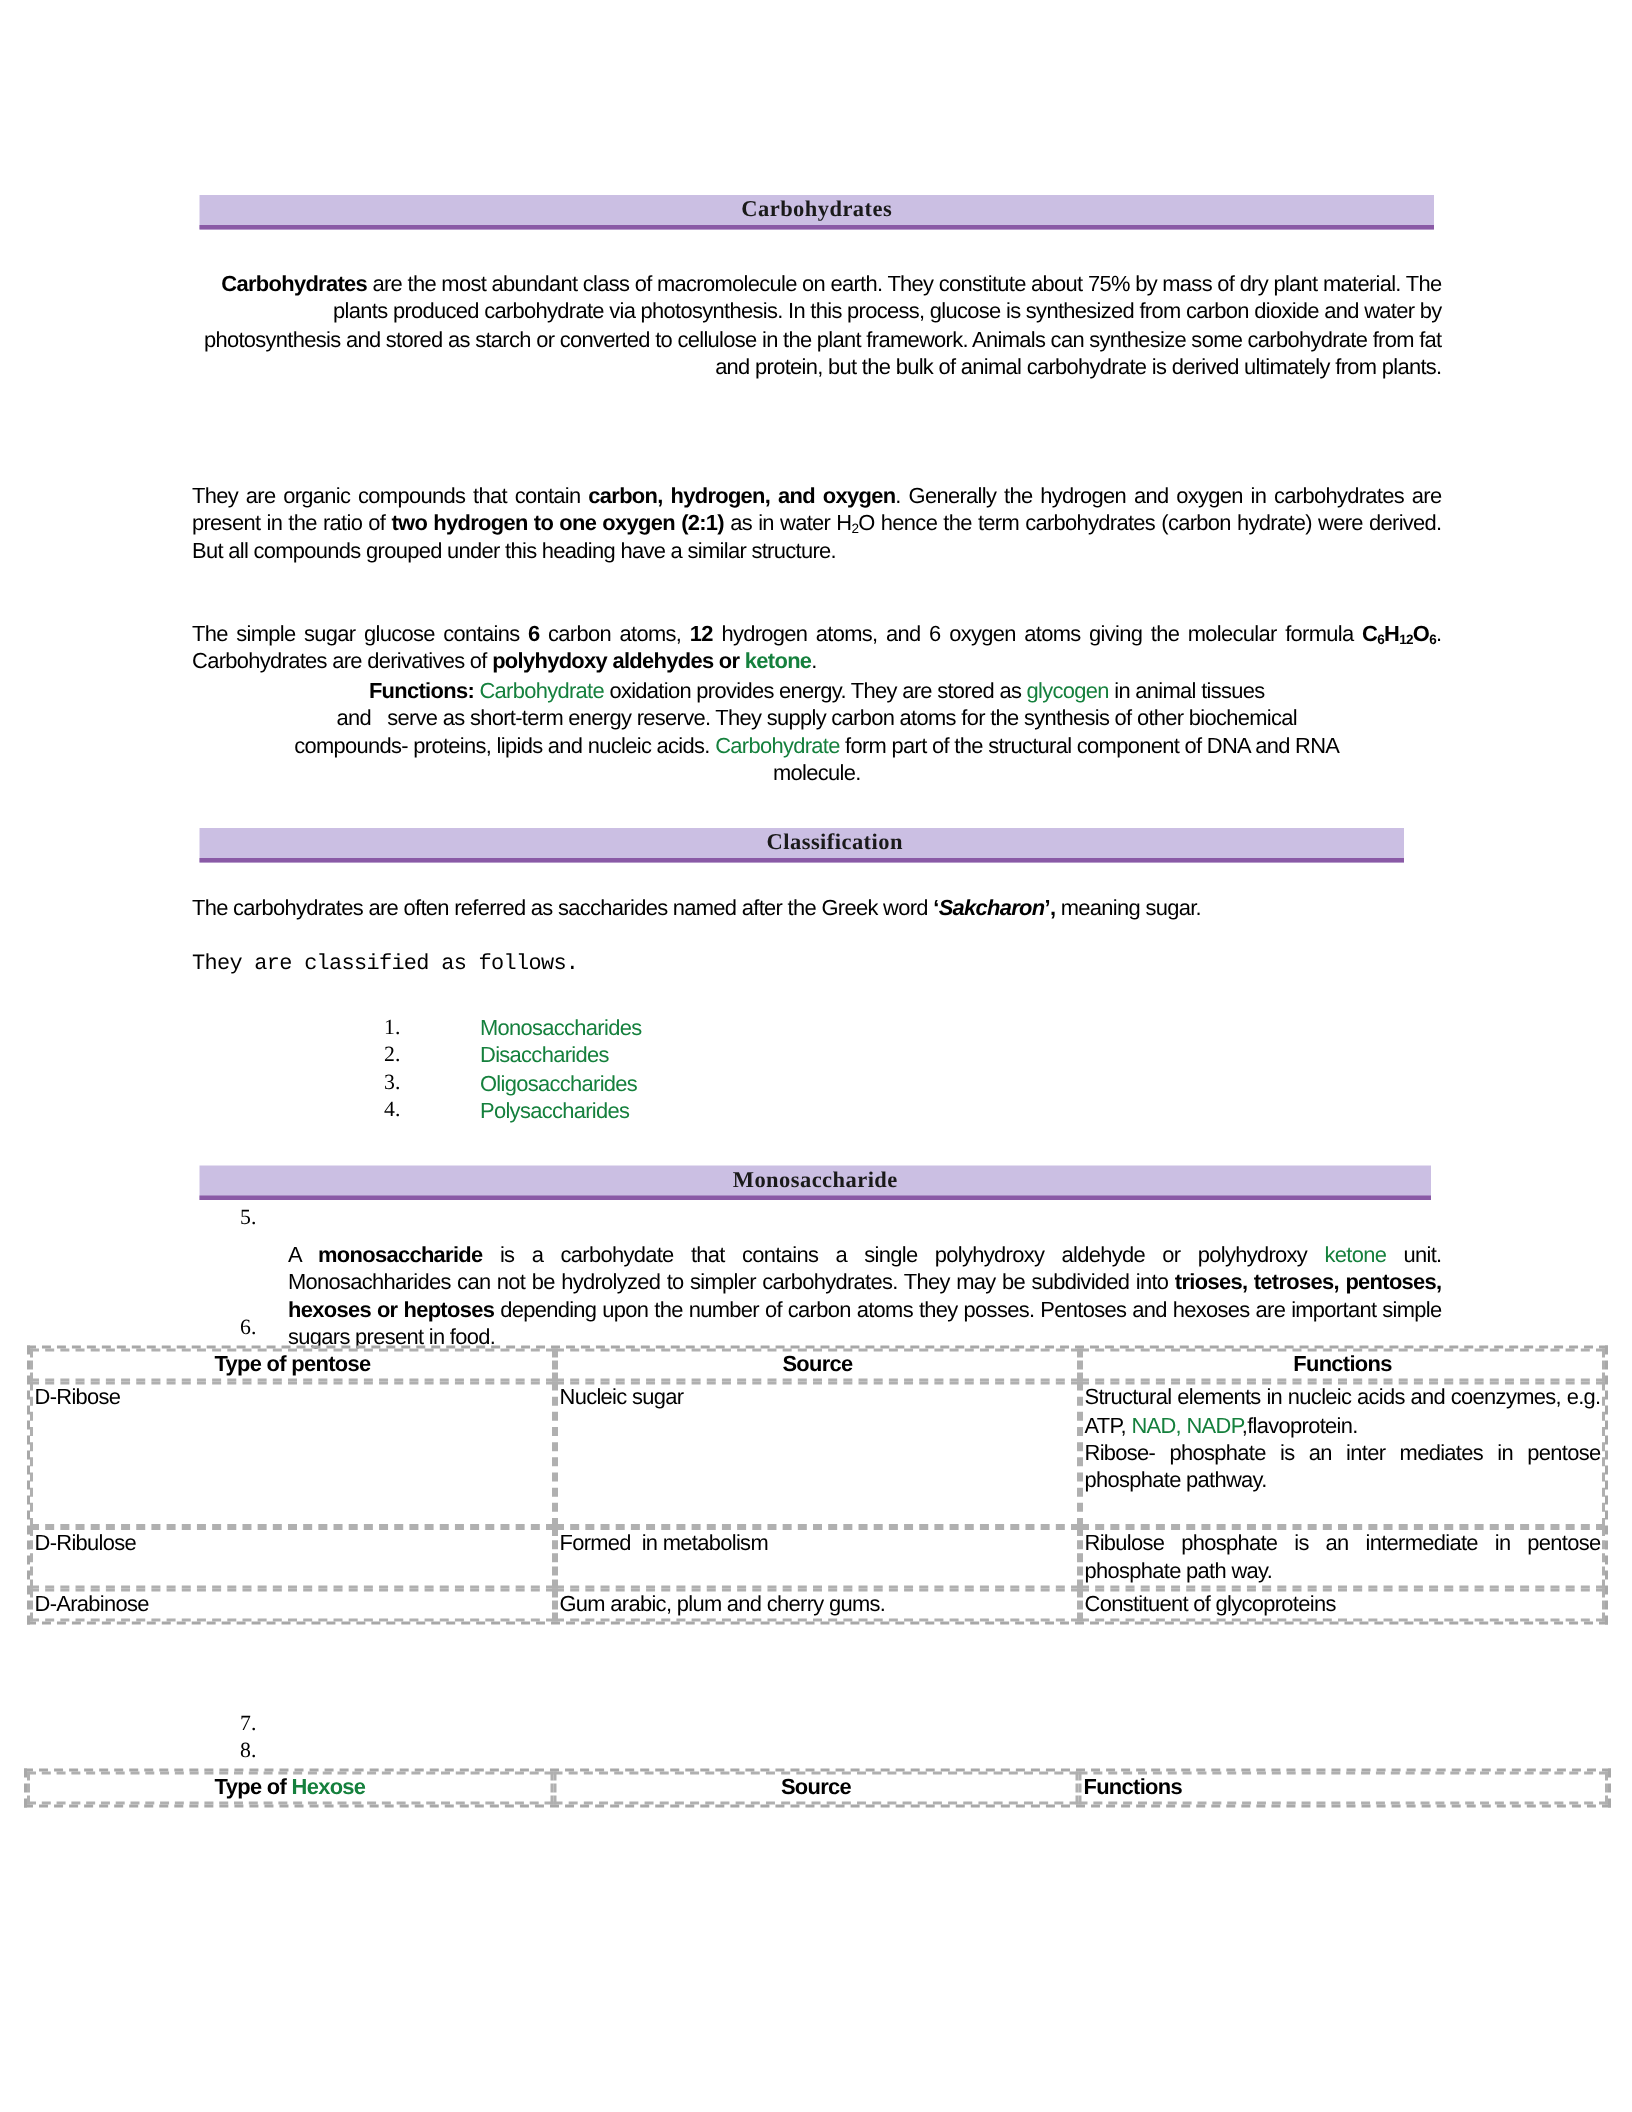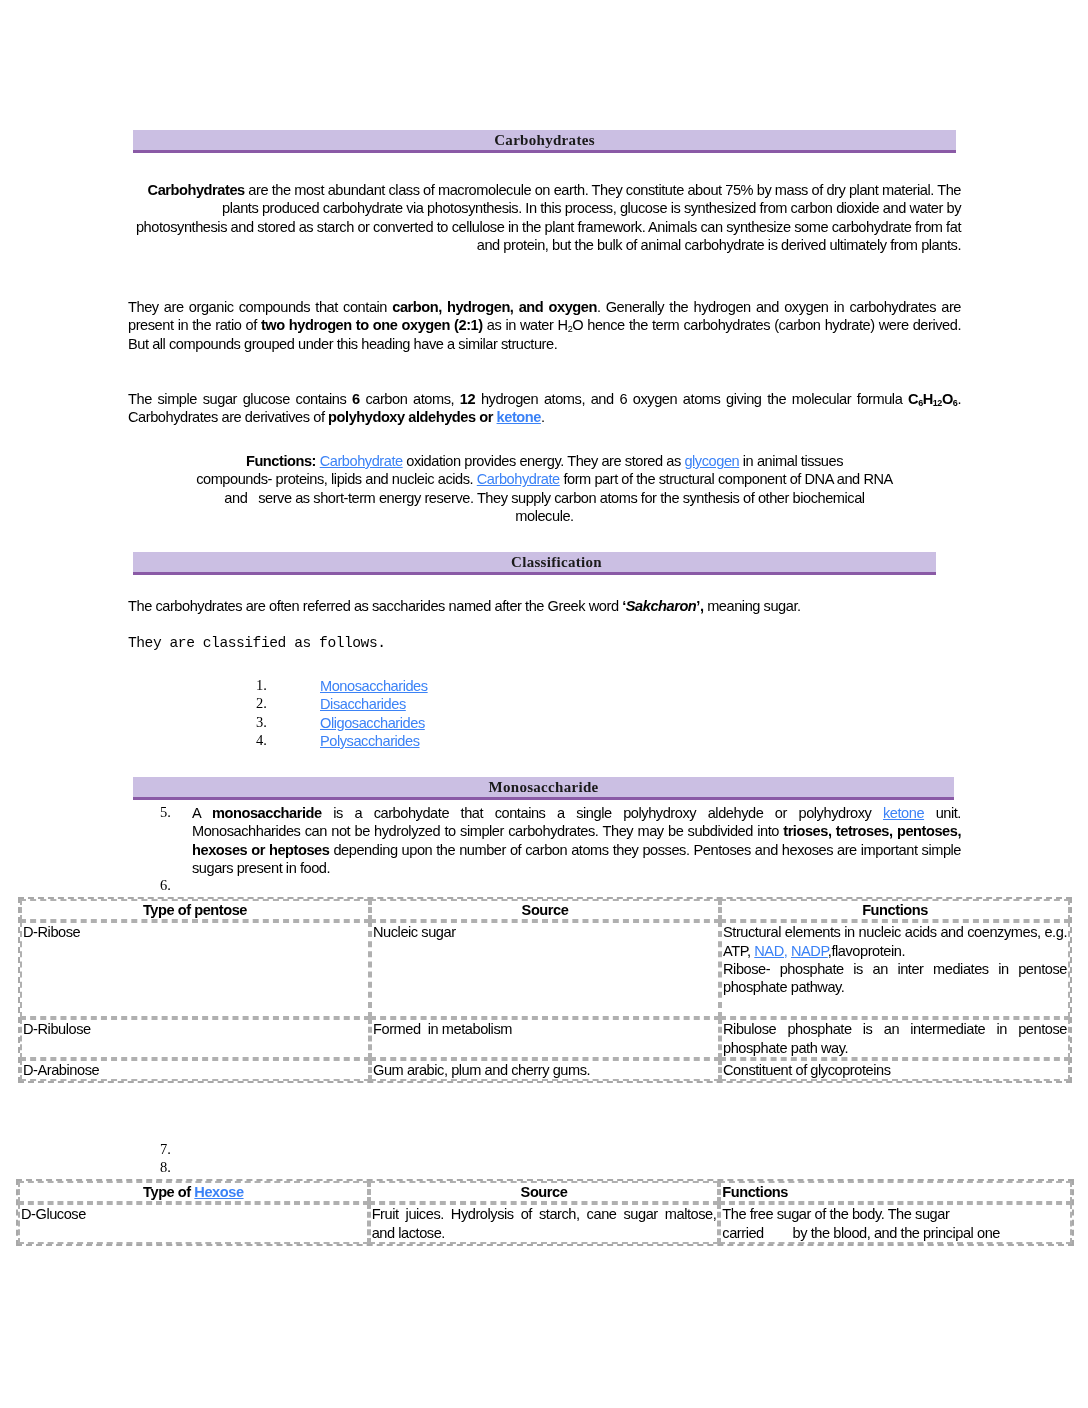--- a/index.html
+++ b/index.html
@@ -4,22 +4,22 @@
 <style>
   html, body { margin: 0; padding: 0; background: #ffffff; }
   body { width: 1088px; height: 1408px; position: relative; overflow: hidden;
          font-family: "Liberation Sans", sans-serif; color: #000; }
   .bar { position: absolute; background: #cbbfe3; border-bottom: 3px solid #8a5aa6;
          height: 20px; text-align: center; }
   .bar span { font-family: "Liberation Serif", serif; font-weight: bold; font-size: 15px;
               letter-spacing: 0.3px; line-height: 21px; color: #1a1a1a; }
   .para { position: absolute; left: 128px; width: 833px; font-size: 14.6px; line-height: 18.4px;
           letter-spacing: -0.45px; }
-  .just { text-align: justify; }
-  a, .lnk { color: #3b82f6; text-decoration: underline; }
+  .just { text-align: justify; margin-top: 24px; }
+  a, .lnk { color: #15803d; }
   sub { font-size: 9px; vertical-align: -2px; line-height: 0; }
   .ol { position: absolute; font-size: 14.6px; line-height: 18.4px; letter-spacing: -0.45px; }
   .num { font-family: "Liberation Serif", serif; font-size: 14.5px; position: absolute; }
   table.dt { position: absolute; border-collapse: separate; border-spacing: 0;
              border: 2px dashed #a8a8a8; font-size: 14.6px; letter-spacing: -0.45px; }
   table.dt td, table.dt th { border: 2px dashed #b0b0b0; padding: 0 1px; vertical-align: top;
                              line-height: 18.3px; }
   table.dt th { font-weight: bold; text-align: center; }
   table.dt td.j { text-align: justify; }
   .b { font-weight: bold; }
@@ -38,22 +38,22 @@
 <div class="para just" style="top:298px;">
   <span>They are organic compounds that contain </span><b>carbon, hydrogen, and oxygen</b><span>. Generally the hydrogen and oxygen in carbohydrates are present in the ratio of </span><b>two hydrogen to one oxygen (2:1)</b><span> as in water H</span><sub>2</sub><span>O hence the term carbohydrates (carbon hydrate) were derived. But all compounds grouped under this heading have a similar structure.</span>
 </div>
 
 <div class="para just" style="top:390px;">
   <span>The simple sugar glucose contains </span><b>6</b><span> carbon atoms, </span><b>12</b><span> hydrogen atoms, and 6 oxygen atoms giving the molecular formula </span><b><span>C</span><sub>6</sub><span>H</span><sub>12</sub><span>O</span><sub>6</sub></b><span>. Carbohydrates are derivatives of </span><b>polyhydoxy aldehydes or </b><a class="b">ketone</a><span>.</span>
 </div>
 
 <div class="para" style="top:452px;text-align:center;">
   <div><b>Functions:</b> <a>Carbohydrate</a><span> oxidation provides energy. They are stored as </span><a>glycogen</a><span> in animal tissues</span></div>
+  <div style="white-space:pre;">and   serve as short-term energy reserve. They supply carbon atoms for the synthesis of other biochemical</div>
   <div><span>compounds- proteins, lipids and nucleic acids. </span><a>Carbohydrate</a><span> form part of the structural component of DNA and RNA</span></div>
-  <div style="white-space:pre;">and   serve as short-term energy reserve. They supply carbon atoms for the synthesis of other biochemical</div>
   <div>molecule.</div>
 </div>
 
 <div class="bar" style="left:133px; top:552px; width:759px;padding-left:44px;">
   <span>Classification</span>
 </div>
 
 <div class="para" style="top:597px;">
   <span>The carbohydrates are often referred as saccharides named after the Greek word </span><b>‘</b><b><i>Sakcharon</i></b><b>’,</b><span> meaning sugar.</span>
 </div>
@@ -126,22 +126,14 @@
       <col style="width:350px">
       <col style="width:350px">
       <col style="width:352px">
     </colgroup>
   <tbody>
       <tr>
     <th><span>Type of </span><a>Hexose</a></th>
     <th>Source</th>
     <th style="text-align:left;">Functions</th>
   </tr>
-  <tr>
-    <td>D-Glucose</td>
-    <td class="j">Fruit juices. Hydrolysis of starch, cane sugar maltose, and lactose.</td>
-    <td>
-          <div>The free sugar of the body. The sugar</div>
-          <div style="white-space:pre;">carried        by the blood, and the principal one</div>
-        </td>
-  </tr>
 </tbody>
   </table>
 
 </body></html>

